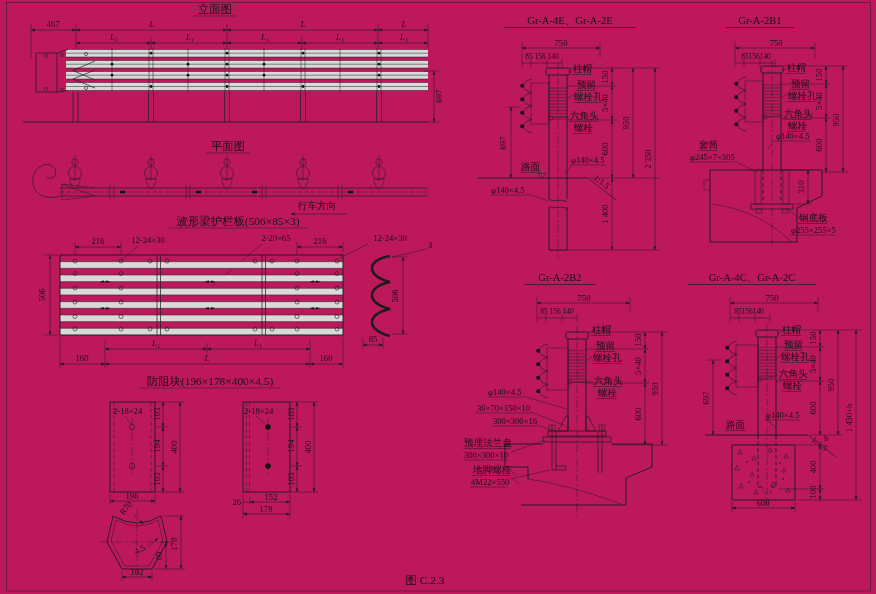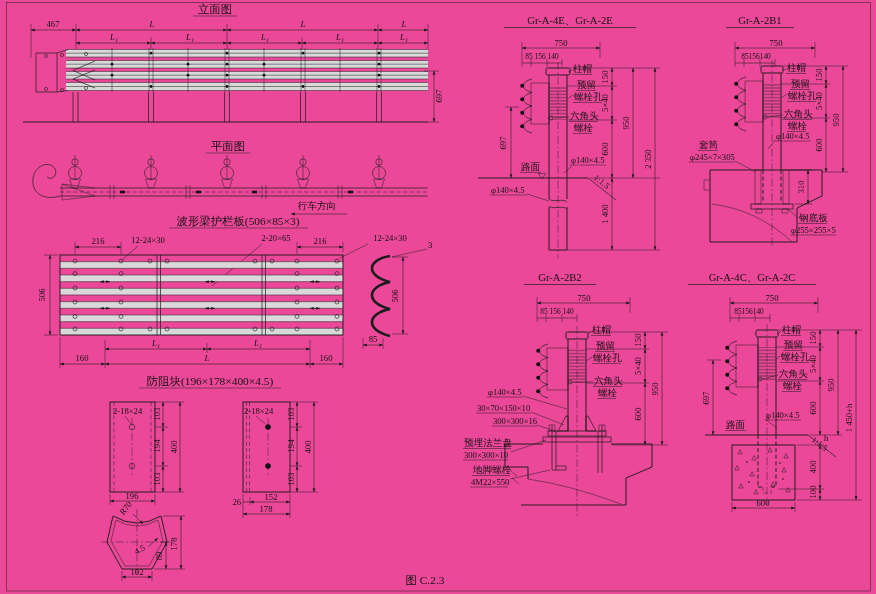--- a/index.html
+++ b/index.html
@@ -1,16 +1,16 @@
 <!DOCTYPE html>
 <html><head>
 <meta charset="utf-8">
 <style>
   html,body{margin:0;padding:0;background:#f2f2f2;}
-  .page{width:876px;height:594px;background:#ec4899;position:relative;overflow:hidden;}
+  .page{width:876px;height:594px;background:#be185d;position:relative;overflow:hidden;}
   svg{display:block}
   .ln{stroke:#1c1c1c;stroke-width:.95;fill:none}
   .tn{stroke:#1c1c1c;stroke-width:.5;fill:none}
   .md{stroke:#1c1c1c;stroke-width:.7;fill:none}
   .dim{stroke:#1c1c1c;stroke-width:.55;fill:none;marker-start:url(#arw);marker-end:url(#arw)}
   .dims{stroke:#1c1c1c;stroke-width:.55;fill:none}
   .dsh{stroke-dasharray:4 2.6}
   .cl{stroke:#1c1c1c;stroke-width:.45;fill:none;stroke-dasharray:8 2.5 1.8 2.5}
   text{fill:#111;font-family:"Liberation Serif","DejaVu Serif",serif}
   .num{font-size:8.6px}

